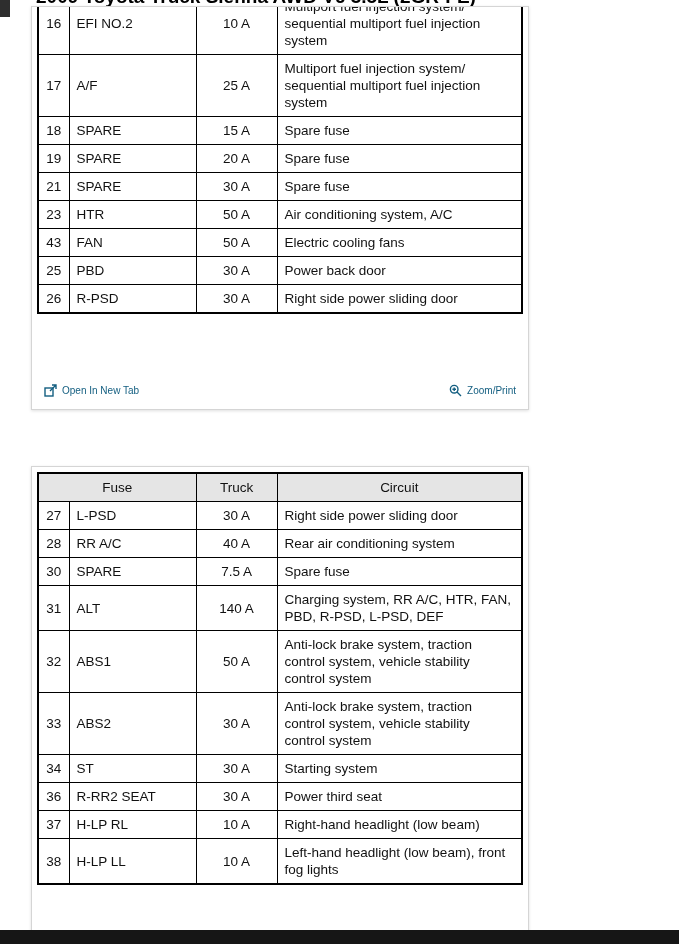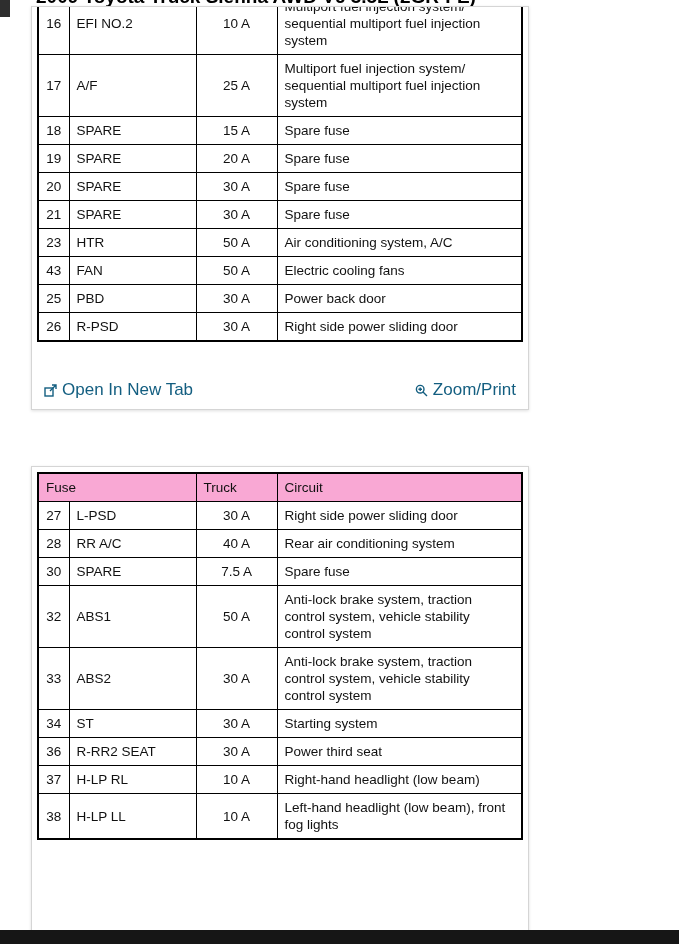--- a/index.html
+++ b/index.html
@@ -55,40 +55,40 @@
     padding:5px 7px;
     vertical-align:middle;
     color:#111;
   }
   col.c-num  { width:31px; }
   col.c-fuse { width:127px; }
   col.c-amp  { width:81px; }
   td.num { text-align:center; padding-left:2px; padding-right:2px; }
   td.amp { text-align:center; }
   thead th {
-    background:#f9a8d4;
+    background:#e5e5e5;
     font-weight:normal;
-    text-align:left;
+    text-align:center;
     padding:4px 6px;
   }
 
   
   .card-footer {
     position:absolute;
     left:6px; right:6px; bottom:8px;
     height:22px;
     display:flex;
     justify-content:space-between;
     align-items:center;
     padding:0 6px;
   }
   .link {
     display:flex; align-items:center; gap:5px;
     color:#135e80;
-    font-size:17px;
+    font-size:10px;
     text-decoration:none;
     cursor:pointer;
   }
   .link svg { display:block; }
 
   
   .bottom-bar {
     position:absolute;
     left:0; right:0; bottom:0;
     height:14px;
@@ -130,26 +130,20 @@
           <tr>
             <td class="num">18</td>
             <td class="fuse">SPARE</td>
             <td class="amp">15 A</td>
             <td class="circ">Spare fuse</td>
           </tr>
           <tr>
             <td class="num">19</td>
             <td class="fuse">SPARE</td>
             <td class="amp">20 A</td>
-            <td class="circ">Spare fuse</td>
-          </tr>
-          <tr>
-            <td class="num">20</td>
-            <td class="fuse">SPARE</td>
-            <td class="amp">30 A</td>
             <td class="circ">Spare fuse</td>
           </tr>
           <tr>
             <td class="num">21</td>
             <td class="fuse">SPARE</td>
             <td class="amp">30 A</td>
             <td class="circ">Spare fuse</td>
           </tr>
           <tr>
             <td class="num">23</td>
@@ -228,20 +222,26 @@
           <td class="amp">40 A</td>
           <td class="circ">Rear air conditioning system</td>
         </tr>
         <tr>
           <td class="num">30</td>
           <td class="fuse">SPARE</td>
           <td class="amp">7.5 A</td>
           <td class="circ">Spare fuse</td>
         </tr>
         <tr>
+          <td class="num">31</td>
+          <td class="fuse">ALT</td>
+          <td class="amp">140 A</td>
+          <td class="circ">Charging system, RR A/C, HTR, FAN, PBD, R-PSD, L-PSD, DEF</td>
+        </tr>
+        <tr>
           <td class="num">32</td>
           <td class="fuse">ABS1</td>
           <td class="amp">50 A</td>
           <td class="circ">Anti-lock brake system, traction control system, vehicle stability control system</td>
         </tr>
         <tr>
           <td class="num">33</td>
           <td class="fuse">ABS2</td>
           <td class="amp">30 A</td>
           <td class="circ">Anti-lock brake system, traction control system, vehicle stability control system</td>

